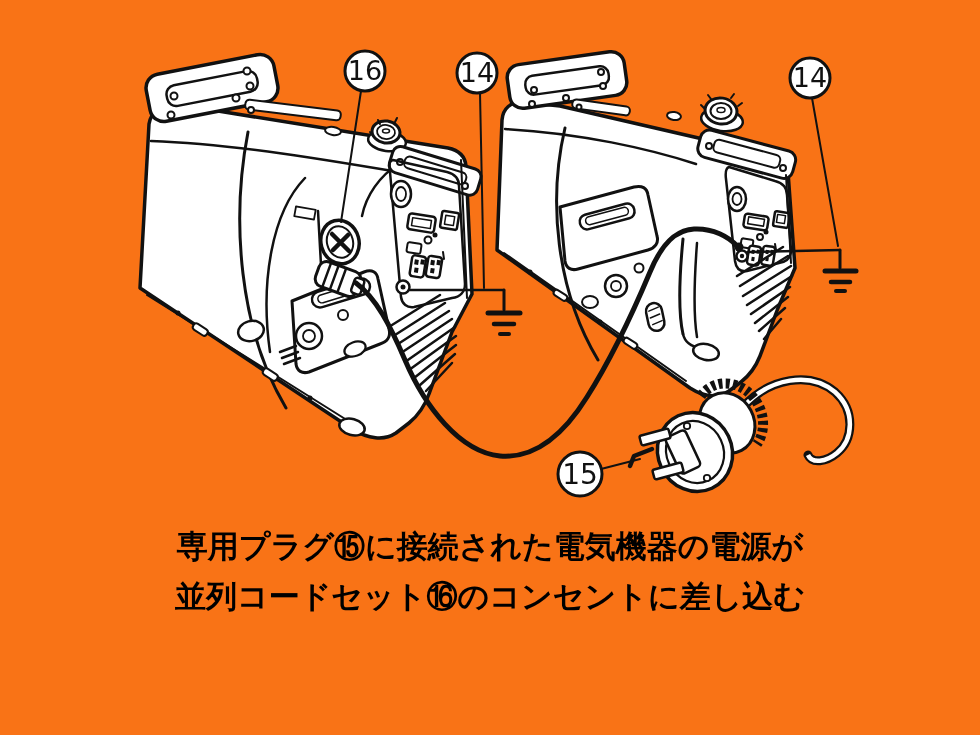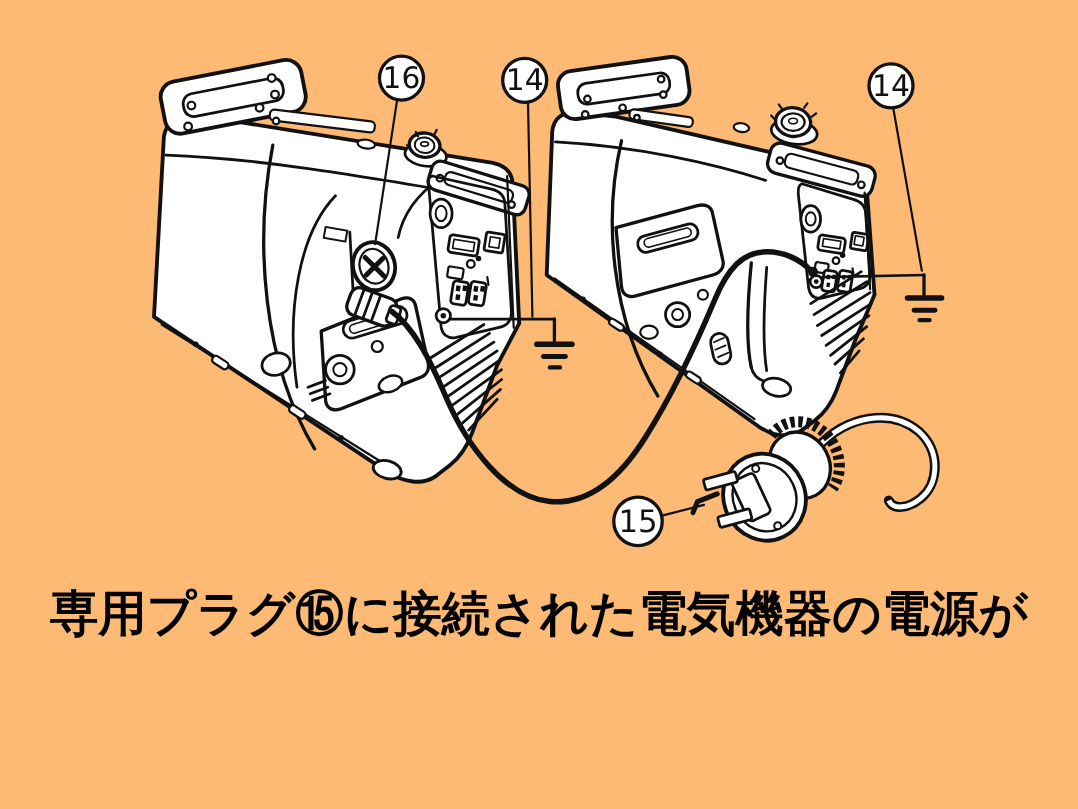--- a/index.html
+++ b/index.html
@@ -1,28 +1,28 @@
 <!DOCTYPE html>
 <html><head>
 <meta charset="utf-8">
 <style>
   html,body{margin:0;padding:0;background:#ffffff;}
-  .stage{position:relative;width:980px;height:735px;background:#fdba74;overflow:hidden;
+  .stage{position:relative;width:980px;height:735px;background:#f97316;overflow:hidden;
          font-family:"DejaVu Sans","Liberation Sans",sans-serif;}
   .figure-svg{position:absolute;left:0;top:0;}
   
   .ln{fill:none;stroke:#111;stroke-linecap:round;stroke-linejoin:round;}
   .w15{stroke-width:1.5}.w2{stroke-width:2}.w25{stroke-width:2.5}.w3{stroke-width:3}
   .w35{stroke-width:3.5}.w45{stroke-width:4.5}.w5{stroke-width:5}
   .fw{fill:#ffffff;stroke:#111;stroke-linejoin:round;}
   .fb{fill:#111;stroke:none;}
   .callout-num{font-family:"DejaVu Sans","Liberation Sans",sans-serif;fill:#111;
                text-anchor:middle;font-weight:400;}
   .caption{position:absolute;left:0;top:521px;width:980px;text-align:center;color:#000;}
-  .caption p{margin:13px;font-size:44px;line-height:50px;font-weight:800;letter-spacing:0px;
+  .caption p{margin:0;font-size:31px;line-height:50px;font-weight:800;letter-spacing:0px;
              font-family:"DejaVu Sans","Liberation Sans",sans-serif;}
 </style>
 </head>
 <body>
 
 <div class="stage">
 
 <svg class="figure-svg" width="980" height="520" viewBox="0 0 980 520">
 
   <g>
@@ -327,15 +327,16 @@
   </g>
   <g>
     <path class="ln w2" d="M601,469 L640,459"></path>
     <circle class="fw w3" cx="580" cy="474" r="22" stroke-width="3"></circle>
     <text class="callout-num" x="580" y="484" font-size="28">15</text>
   </g>
 </svg>
 
   <div class="caption">
     <p>専用プラグ⑮に接続された電気機器の電源が</p>
+    <p>並列コードセット⑯のコンセントに差し込む</p>
   </div>
 
 </div>
 
 </body></html>

